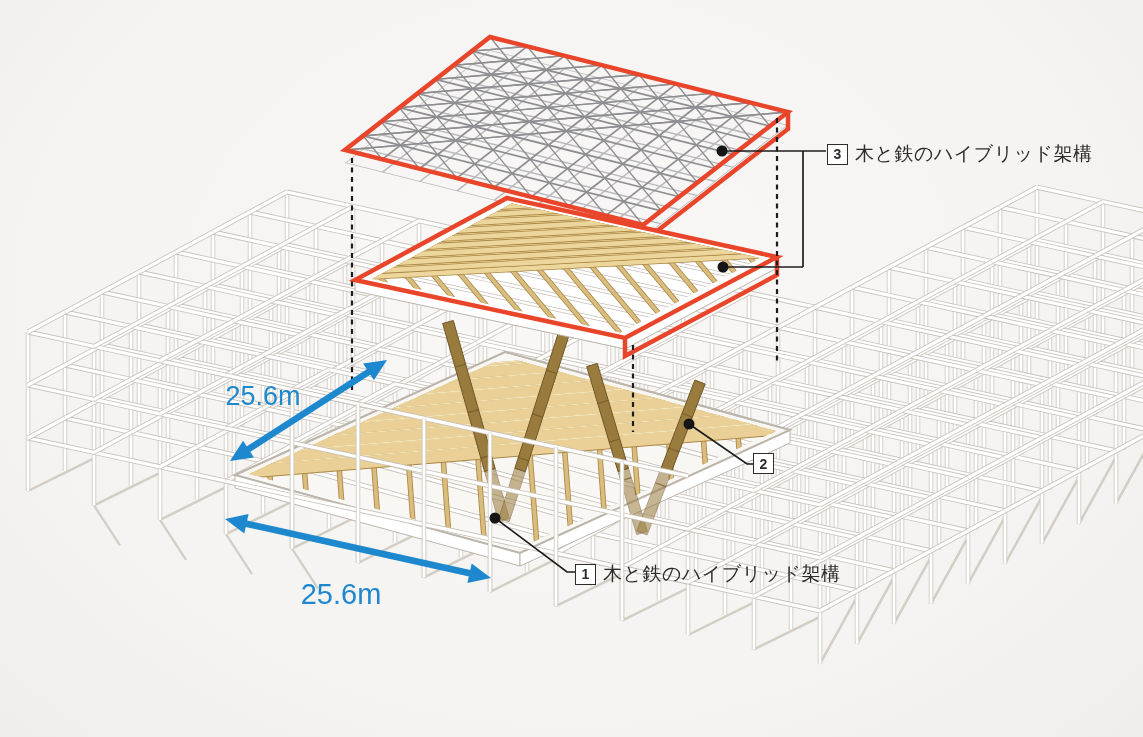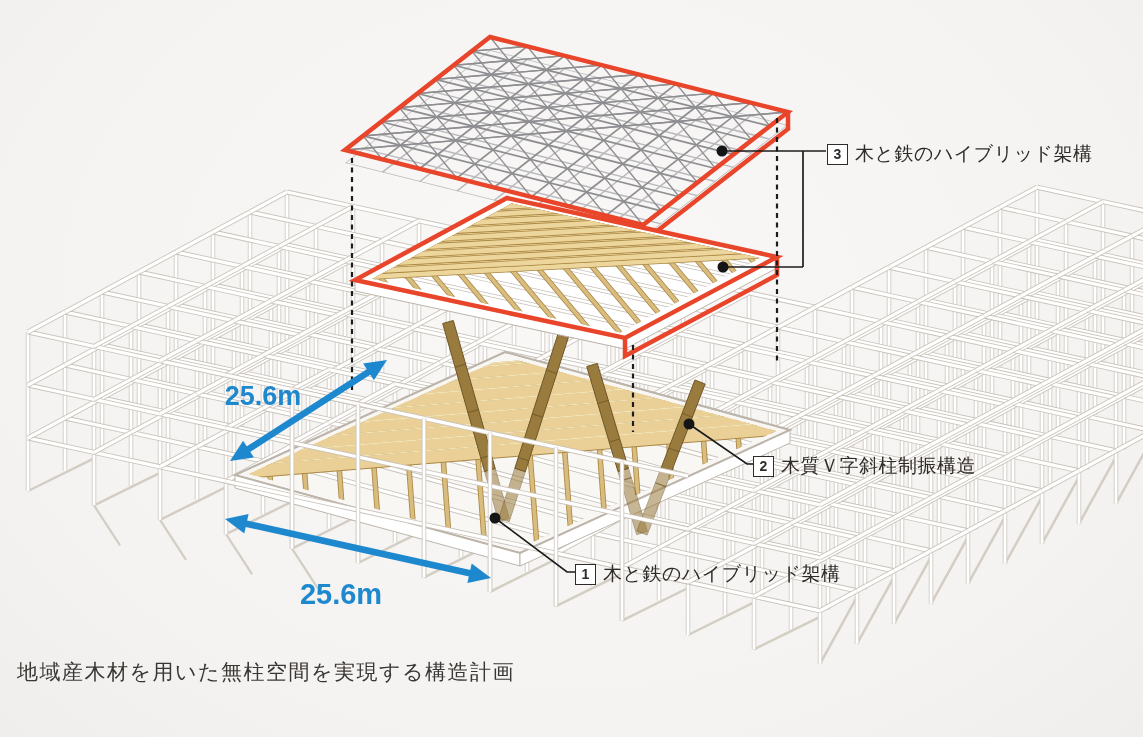--- a/index.html
+++ b/index.html
@@ -5,21 +5,21 @@
   html,body{margin:0;padding:0;}
   body{font-family:"Liberation Sans","DejaVu Sans",sans-serif;}
   #stage{position:relative;width:1143px;height:737px;overflow:hidden;
          background:radial-gradient(ellipse at 50% 40%, #f9f8f7 0%, #f4f3f1 70%, #efeeec 100%);}
   #scene{position:absolute;left:0;top:0;}
   .anno{position:absolute;display:flex;align-items:center;gap:7px;white-space:nowrap;}
   .anno-box{width:21px;height:21px;border:1.6px solid #2f2b28;background:#ffffff;
             display:flex;align-items:center;justify-content:center;
             font-size:14px;font-weight:bold;color:#2f2b28;box-sizing:border-box;}
   .anno-text{font-size:19px;font-weight:normal;color:#2f2b28;letter-spacing:0.5px;}
-  .dim-label{position:absolute;transform:translate(-50%,-50%);font-weight:bold;
+  .dim-label{position:absolute;transform:translate(-50%,-50%);font-weight:normal;
              white-space:nowrap;text-align:center;}
   #dim-label-depth{font-size:27px;}
   #dim-label-width{font-size:29px;}
   #caption{position:absolute;left:17px;top:658px;font-size:21px;color:#3a3633;
            letter-spacing:1.5px;font-weight:500;}
 </style>
 </head>
 <body>
 
 <div id="stage">
@@ -2083,25 +2083,23 @@
       </g>
     </svg>
 
   <div class="anno" style="left:827px;top:141px;">
     <div class="anno-box">3</div>
     <div class="anno-text">木と鉄のハイブリッド架構</div>
   </div>
 
   <div class="anno" style="left:753px;top:453px;">
     <div class="anno-box">2</div>
-    <div class="anno-text">木質Ｖ字斜柱制振構造</div>
   </div>
 
   <div class="anno" style="left:575px;top:561px;">
     <div class="anno-box">1</div>
     <div class="anno-text">木と鉄のハイブリッド架構</div>
   </div>
 
   <div class="dim-label" id="dim-label-depth" style="left: 263px; top: 396px; color: rgb(30, 136, 207);">25.6m</div>
   <div class="dim-label" id="dim-label-width" style="left: 341px; top: 594px; color: rgb(30, 136, 207);">25.6m</div>
 
-  <div id="caption">地域産木材を用いた無柱空間を実現する構造計画</div>
 </div>
 
 </body></html>

